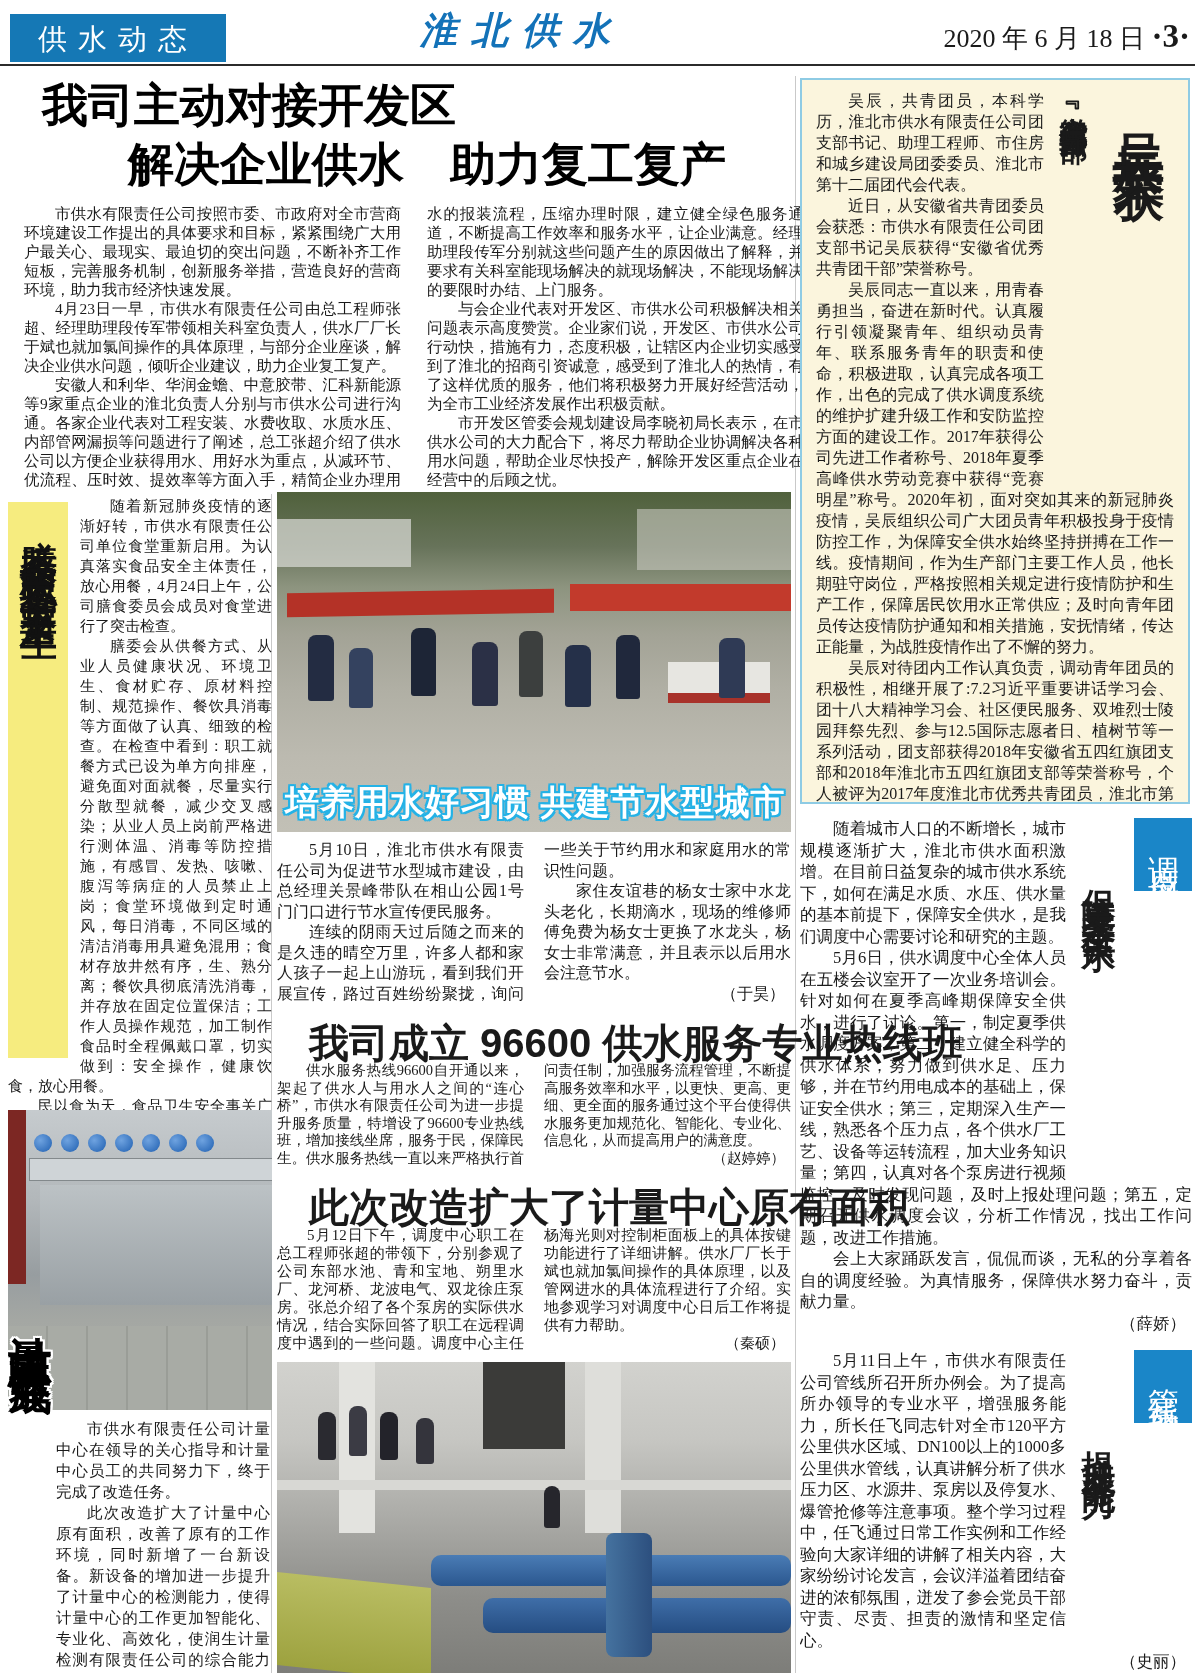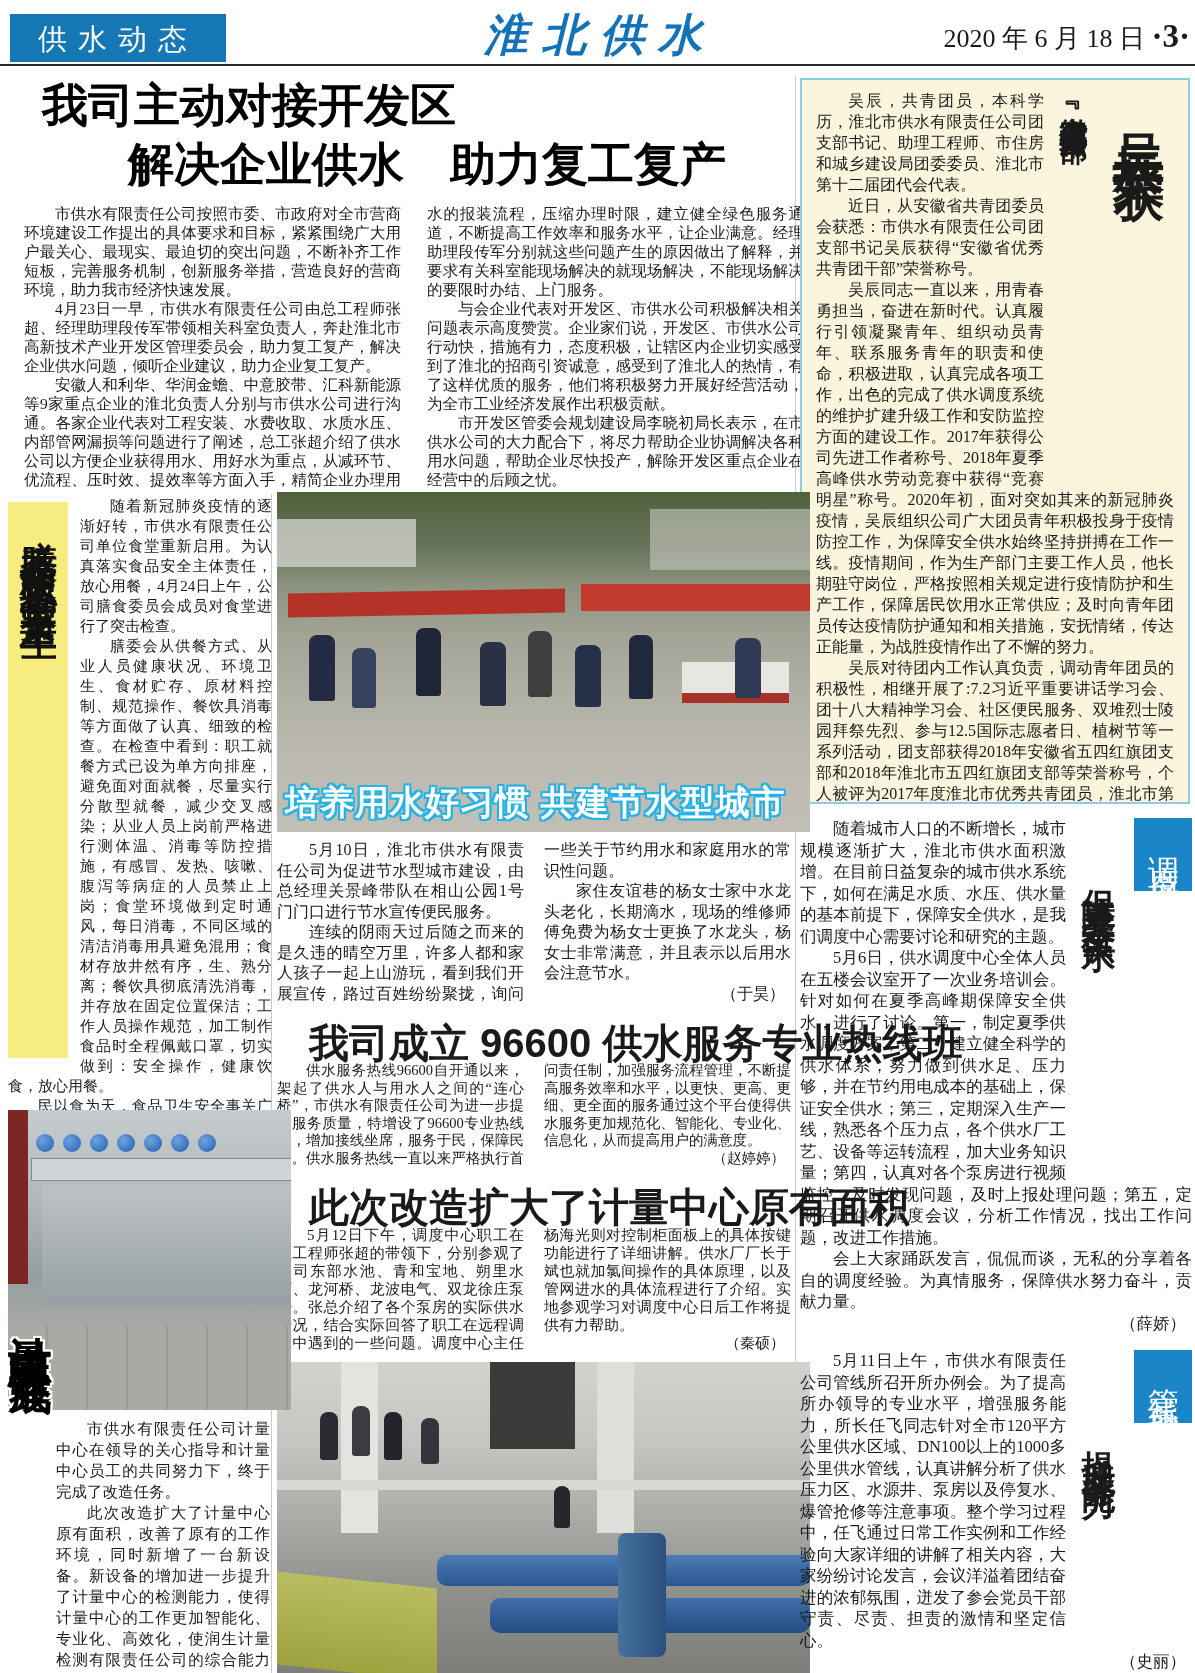--- a/index.html
+++ b/index.html
@@ -10,21 +10,21 @@
   }
   .abs{position:absolute;}
   p{margin:0;text-indent:2em;text-align:justify;}
   .byline{text-align:right;text-indent:0;padding-right:6px;}
   .vert{writing-mode:vertical-rl;text-orientation:upright;}
 
   
   .section-box{left:10px;top:14px;width:216px;height:48px;background:#1578b5;
     color:#fff;font-size:29px;letter-spacing:11px;text-align:center;line-height:50px;
     font-family:"Liberation Sans",sans-serif;}
-  .masthead{left:420px;top:6px;width:360px;text-align:center;font-size:44px;font-weight:bold;
+  .masthead{left:420px;top:6px;width:360px;font-size:37px;font-weight:bold;
     color:#1372b8;font-style:italic;letter-spacing:14px;}
   .dateline{left:800px;top:18px;width:390px;font-size:26px;text-align:right;white-space:nowrap;}
   .pagenum{font-weight:bold;font-size:33px;}
   .header-rule{left:0;top:64px;width:1195px;height:2px;background:#2b2b2b;}
   .vrule{width:1px;background:#c9c9c9;}
 
   
   .lead{left:24px;top:74px;width:780px;}
   .lead h1{margin:4px 0 0 0;font-size:46px;line-height:1.2;font-weight:bold;
     font-family:"Liberation Sans",sans-serif;color:#000;}
@@ -44,21 +44,21 @@
   .cream-body{font-size:16px;line-height:21px;}
 
   
   .canteen{left:8px;top:496px;width:264px;height:620px;overflow:hidden;}
   .canteen-title{float:left;height:540px;margin:6px 12px 8px 0;padding:8px 5px;
     background:#f6ec7f;color:#111;font-size:37px;font-weight:bold;letter-spacing:7px;
     font-family:"Liberation Sans",sans-serif;writing-mode:vertical-rl;text-orientation:upright;}
   .canteen-body{font-size:15px;line-height:20px;}
 
   
-  .photo{overflow:hidden;padding-left:19px;}
+  .photo{overflow:hidden;}
   .photo1{left:277px;top:492px;width:514px;height:340px;
     background:linear-gradient(180deg,#50613c 0%,#67735a 16%,#8d947f 28%,#a3a396 42%,#b0afa4 58%,#bcbab0 78%,#c2c0b6 100%);}
   .ph-block{position:absolute;}
   .photo-caption{position:absolute;left:8px;right:4px;bottom:6px;font-size:34px;font-weight:bold;
     color:#ffffff;letter-spacing:1px;font-family:"Liberation Sans",sans-serif;white-space:nowrap;
     text-shadow:-2px -2px 0 #25b2e6,2px -2px 0 #25b2e6,-2px 2px 0 #25b2e6,2px 2px 0 #25b2e6,
       0 -2px 0 #25b2e6,0 2px 0 #25b2e6,-2px 0 0 #25b2e6,2px 0 0 #25b2e6;}
   .photo2{left:8px;top:1110px;width:264px;height:300px;
     background:linear-gradient(180deg,#c6cbce 0%,#b2b7ba 30%,#979da0 55%,#a4a7a3 70%,#adb0aa 100%);}
   .photo3{left:277px;top:1362px;width:514px;height:311px;
@@ -110,21 +110,21 @@
 <div class="abs header-rule"></div>
 
 <div class="abs vrule" style="left:271px;top:494px;height:1179px;"></div>
 <div class="abs vrule" style="left:795px;top:76px;height:1597px;"></div>
 
 <div class="abs lead">
   <h1 class="l1">我司主动对接开发区</h1>
   <h1 class="l2">解决企业供水　助力复工复产</h1>
   <div class="lead-body">
     <p>市供水有限责任公司按照市委、市政府对全市营商环境建设工作提出的具体要求和目标，紧紧围绕广大用户最关心、最现实、最迫切的突出问题，不断补齐工作短板，完善服务机制，创新服务举措，营造良好的营商环境，助力我市经济快速发展。</p>
-    <p>4月23日一早，市供水有限责任公司由总工程师张超、经理助理段传军带领相关科室负责人，奔赴淮北市高新技术产业开发区管理委员会，助力复工复产，解决企业供水问题，倾听企业建议，助力企业复工复产。</p>
+    <p>4月23日一早，市供水有限责任公司由总工程师张超、经理助理段传军带领相关科室负责人，供水厂厂长于斌也就加氯间操作的具体原理，与部分企业座谈，解决企业供水问题，倾听企业建议，助力企业复工复产。</p>
     <p>安徽人和利华、华润金蟾、中意胶带、汇科新能源等9家重点企业的淮北负责人分别与市供水公司进行沟通。各家企业代表对工程安装、水费收取、水质水压、内部管网漏损等问题进行了阐述，总工张超介绍了供水公司以方便企业获得用水、用好水为重点，从减环节、优流程、压时效、提效率等方面入手，精简企业办理用水的报装流程，压缩办理时限，建立健全绿色服务通道，不断提高工作效率和服务水平，让企业满意。经理助理段传军分别就这些问题产生的原因做出了解释，并要求有关科室能现场解决的就现场解决，不能现场解决的要限时办结、上门服务。</p>
     <p>与会企业代表对开发区、市供水公司积极解决相关问题表示高度赞赏。企业家们说，开发区、市供水公司行动快，措施有力，态度积极，让辖区内企业切实感受到了淮北的招商引资诚意，感受到了淮北人的热情，有了这样优质的服务，他们将积极努力开展好经营活动，为全市工业经济发展作出积极贡献。</p>
     <p>市开发区管委会规划建设局李晓初局长表示，在市供水公司的大力配合下，将尽力帮助企业协调解决各种用水问题，帮助企业尽快投产，解除开发区重点企业在经营中的后顾之忧。</p>
 
   </div>
 </div>
 
 <div class="abs cream">
   <div class="cream-title vert">
     <span class="t-name">吴辰荣获</span>

